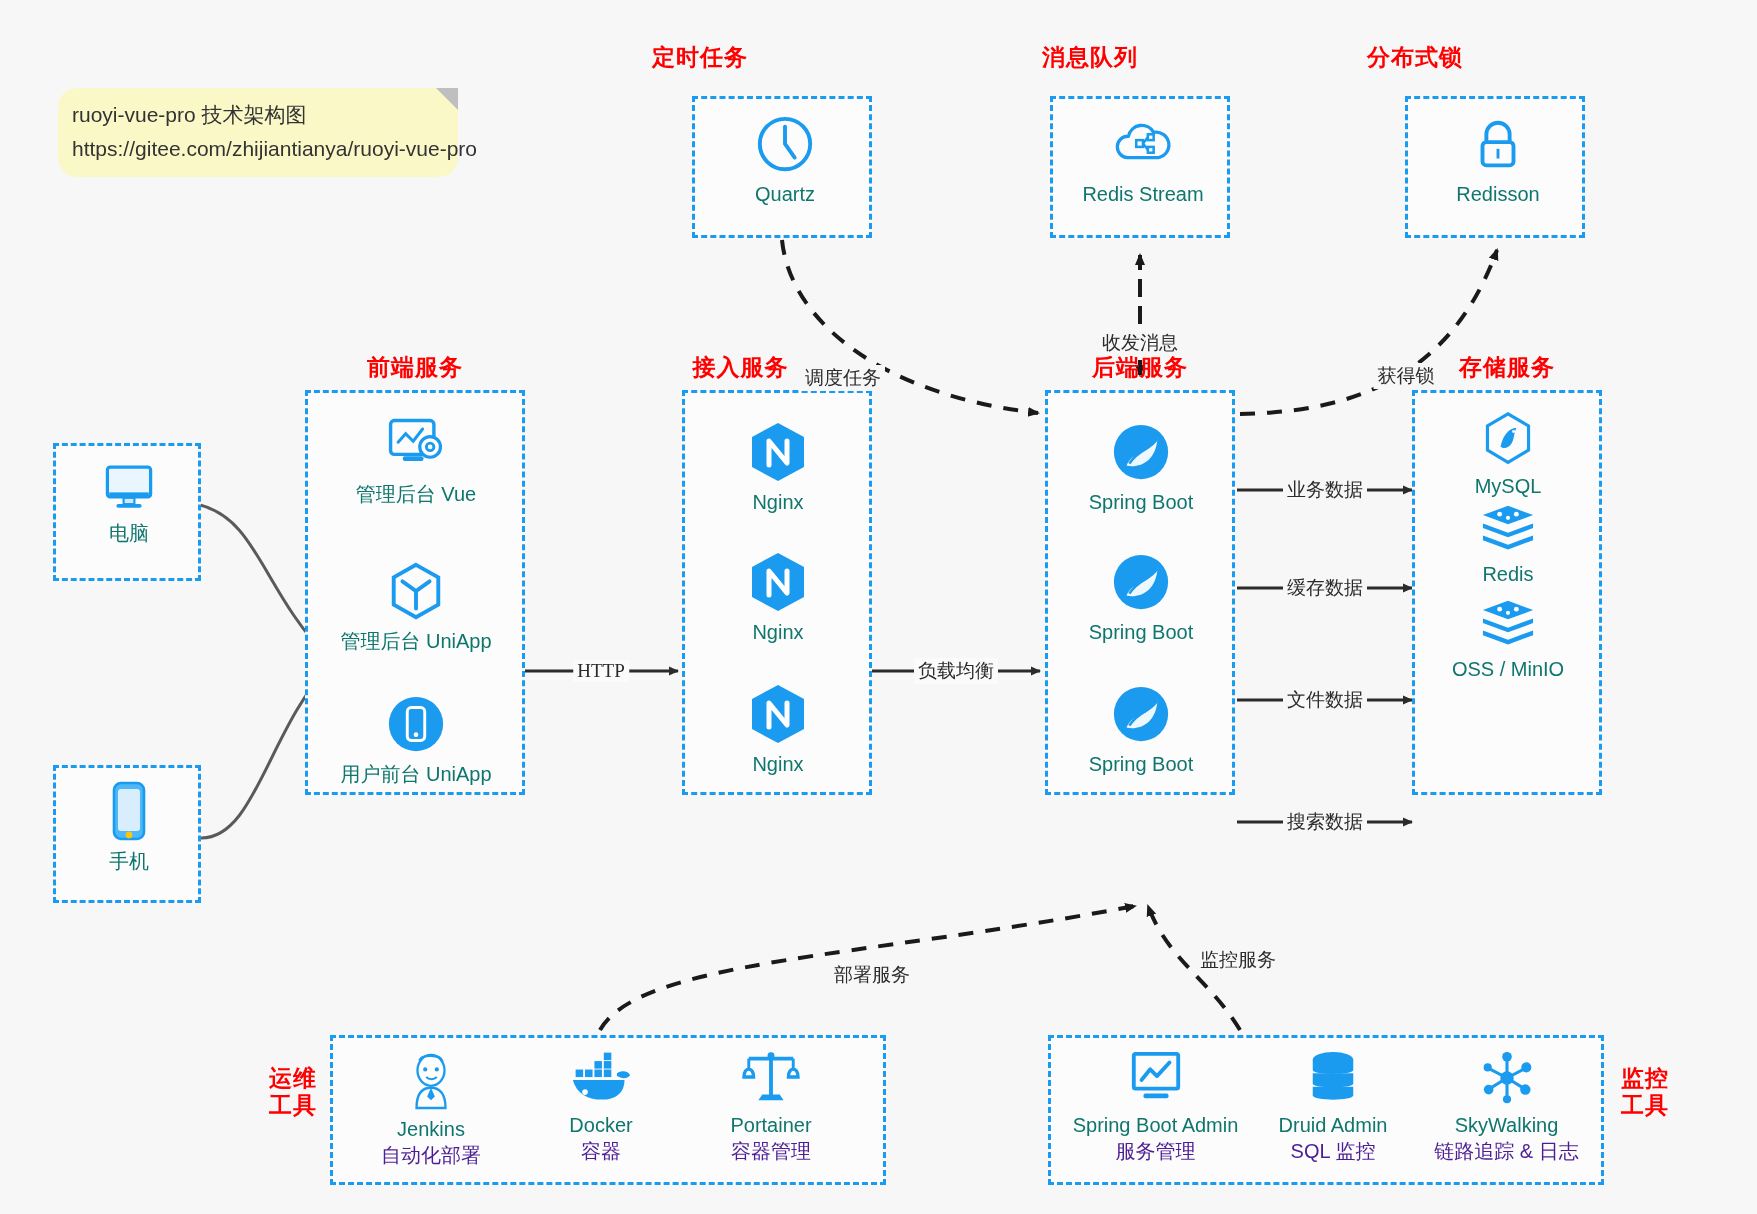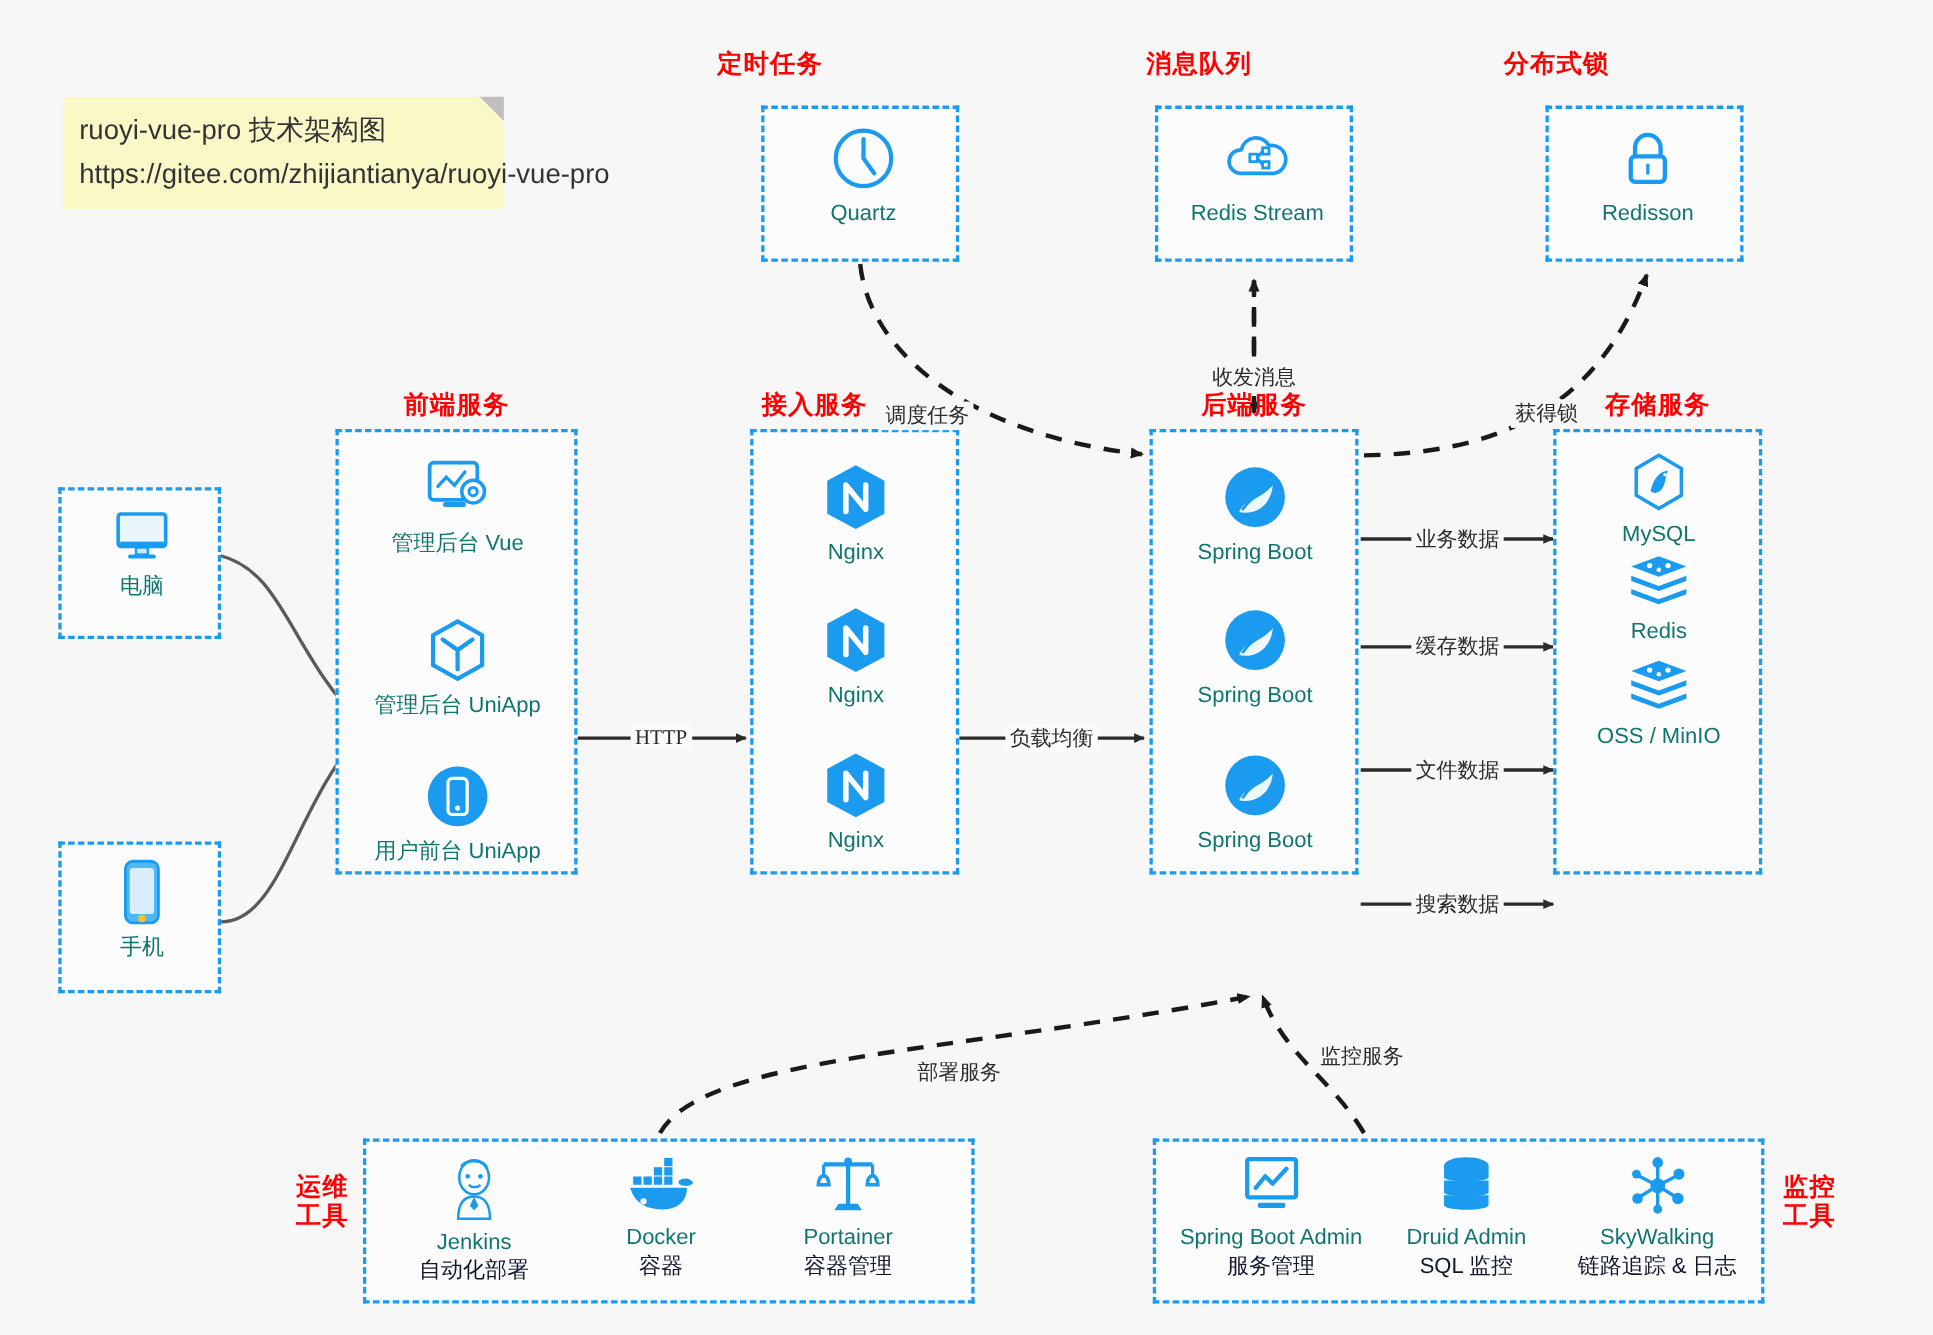--- a/index.html
+++ b/index.html
@@ -44,35 +44,36 @@
   .node .lbl{
     margin-top:7px;
     font-size:20px;
     color:#0f766e;
     text-align:right;
     white-space:nowrap;
     line-height:1.28;
   }
   .node .lbl2{
     font-size:20px;
-    color:#0f172a;
+    color:#4c1d95;
     text-align:center;
     white-space:nowrap;
     line-height:1.28;
   }
 
   .note{
     position:absolute;
     background:#fbf8c8;
     padding:10px 14px 12px 14px;
     box-sizing:border-box;
-    font-size:25px;
+    font-size:21px;
     color:#333;
     line-height:1.6;
     white-space:nowrap;
+    border-radius:19px;
   }
   .note .fold{
     position:absolute;
     right:0;top:0;
     width:0;height:0;
     border-left:22px solid transparent;
     border-top:22px solid #bfbfbf;
   }
 
   .elabel{

